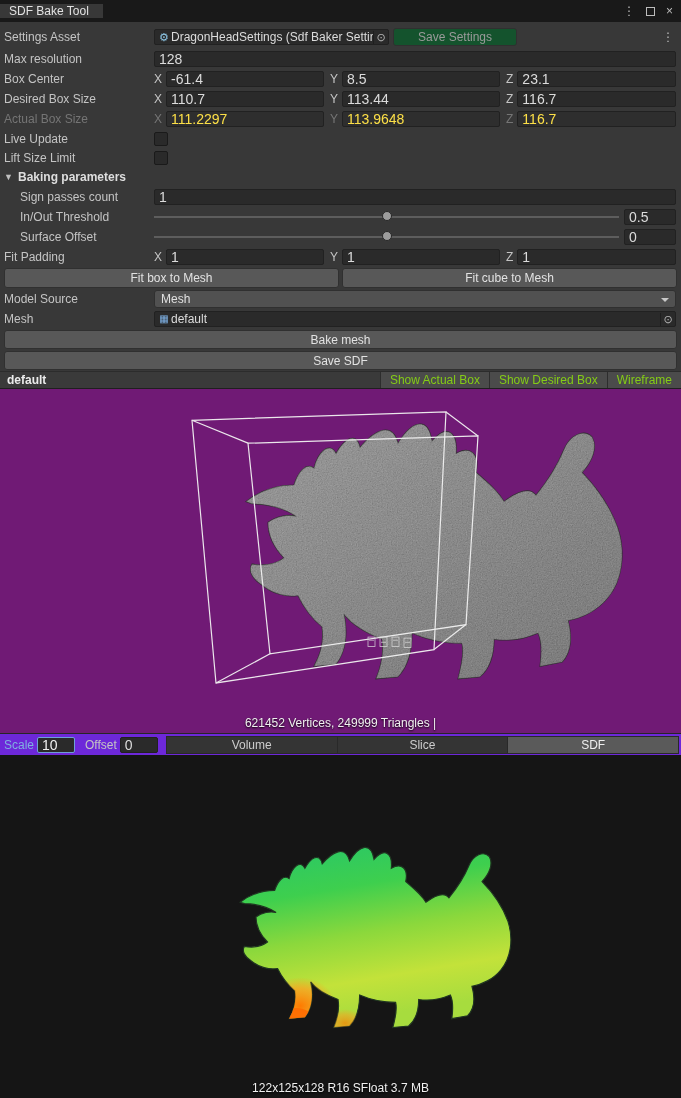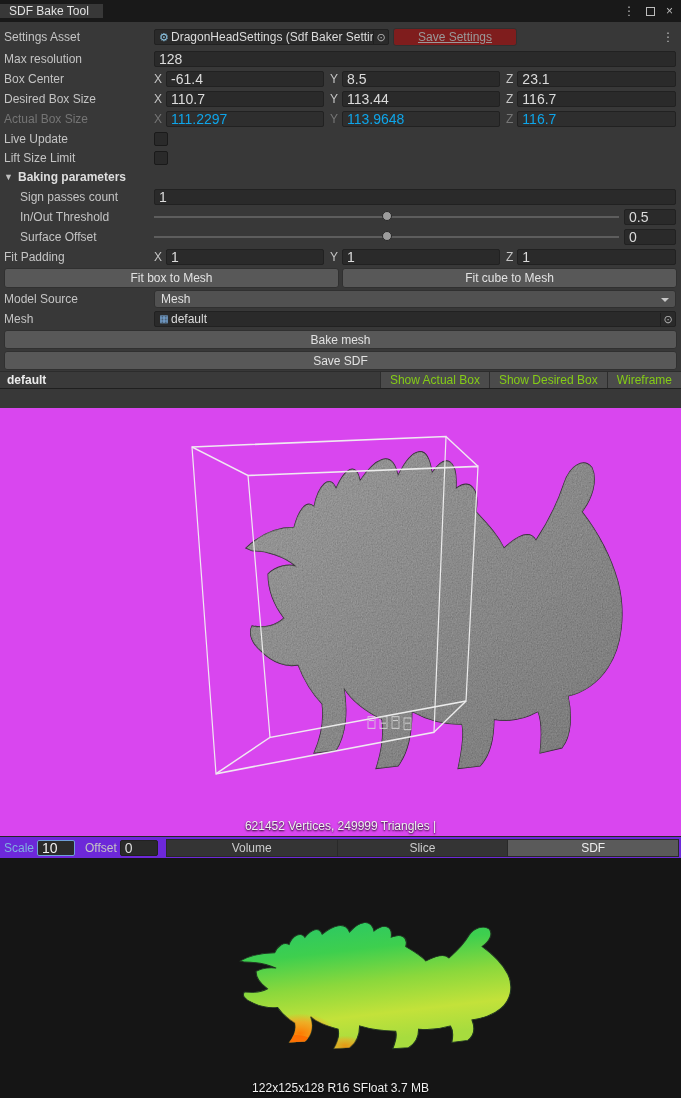--- a/index.html
+++ b/index.html
@@ -21,39 +21,39 @@
   .row.cb { height:19px; }
   .label { width:150px; flex:none; color:#c4c4c4; white-space:nowrap; overflow:hidden; }
   .row.indent .label { padding-left:16px; }
   .content { flex:1; display:flex; align-items:center; min-width:0; }
   .field {
     background:#2a2a2a; border:1px solid #212121; border-radius:2px;
     height:16px; color:#dcdcdc; font-family:"Liberation Sans",sans-serif; font-size:14px;
     padding:0 4px; width:100%; outline:none; min-width:0;
   }
   .row.disabled .label, .row.disabled .axis-label { color:#757575; }
-  .row.disabled .field { color:#0ea5e9; background:#2e2e2e; }
+  .row.disabled .field { color:#fde047; background:#2e2e2e; }
   .vec3 { gap:6px; }
   .triple { flex:1; display:flex; align-items:center; gap:4px; min-width:0; }
   .axis-label { flex:none; color:#c4c4c4; }
   .checkbox { width:14px; height:14px; background:#2a2a2a; border:1px solid #1a1a1a; border-radius:2px; }
   .foldout { font-weight:bold; color:#dedede; }
   .foldout-arrow { width:14px; flex:none; font-size:9px; color:#c0c0c0; }
   
   .slider { flex:1; position:relative; height:16px; margin-right:5px; }
   .slider .track { position:absolute; left:0; right:0; top:7px; height:2px; background:#5d5d5d; }
   .slider .knob { position:absolute; top:2px; left:calc(50% - 5px); width:10px; height:10px; border-radius:50%; background:#9c9c9c; border:1px solid #282828; }
   .slider-value { width:52px; flex:none; }
   
   .btn {
     background:#585858; border:1px solid #303030; border-radius:3px; color:#e2e2e2;
     font-family:"Liberation Sans",sans-serif; font-size:12px; height:20px;
     display:flex; align-items:center; justify-content:center; cursor:default; white-space:nowrap;
   }
-  .btn.dim { background:#7f1d1d; color:#9a9a9a;text-decoration:underline; }
+  .btn.dim { background:#14532d; color:#9a9a9a; }
   .fit-row { display:flex; gap:3px; padding:1px 4px; height:22px; }
   .fit-row .btn { flex:1; height:100%; }
   .wide-row { padding:1px 4px; height:21px; display:flex; }
   .wide-row .btn { flex:1; height:100%; }
   
   .dropdown {
     flex:1; background:#515151; border:1px solid #303030; border-radius:3px; height:18px;
     display:flex; align-items:center; padding:0 18px 0 6px; color:#e0e0e0; position:relative; min-width:0;
   }
   .caret { position:absolute; right:6px; top:7px; width:0; height:0;
@@ -69,21 +69,21 @@
   .picker { flex:none; width:15px; text-align:center; color:#b5b5b5; border-left:1px solid #1f1f1f; font-size:11px; }
   .settings-objfield { max-width:235px; }
   .save-btn { width:124px; flex:none; margin-left:4px; height:18px; }
   .pane-menu { margin-left:auto; color:#bcbcbc; padding:0 2px; }
   
   .preview-toolbar { flex:none; height:18px; background:#3a3a3a; border-top:1px solid #2c2c2c; border-bottom:1px solid #1f1f1f; display:flex; align-items:stretch; }
   .preview-title { font-weight:bold; color:#ececec; display:flex; align-items:center; padding-left:7px; }
   .toolbar-btns { margin-left:auto; display:flex; }
   .tbtn { background:#4b4b4b; border-left:1px solid #2d2d2d; padding:0 9px; display:flex; align-items:center; color:#84cc16; cursor:default; }
   
-  .viewport1 { flex:none; height:428px; background:#d946ef; position:relative;margin-top:19px; }
+  .viewport1 { flex:none; height:344px; background:#701a75; position:relative; }
   .viewport2 { flex:1; background:#151515; position:relative; }
   .viewport1 svg, .viewport2 svg { position:absolute; inset:0; width:100%; height:100%; }
   .stats { position:absolute; left:0; right:0; bottom:3px; text-align:center; color:#f0f0f0; text-shadow:0 1px 2px #000; }
   
   .controlbar { flex:none; height:22px; background:#6d28d9; border-top:1px solid #262626; display:flex; align-items:center; padding:0 2px 0 4px; }
   .scale-label { color:#7fb0e0; margin-right:3px; }
   .offset-label { color:#c4c4c4; margin:0 3px 0 10px; }
   .small-field { width:38px; flex:none; }
   .focus-field { border-color:#6f9fd8; color:#f0f0f0; }
   .tabs { flex:1; display:flex; height:18px; margin-left:8px; }

